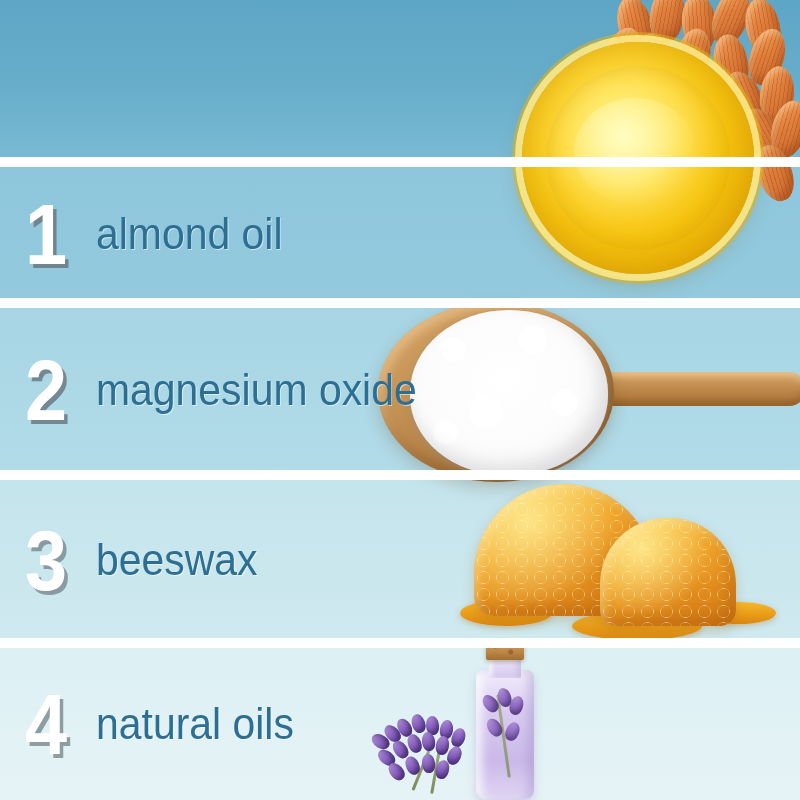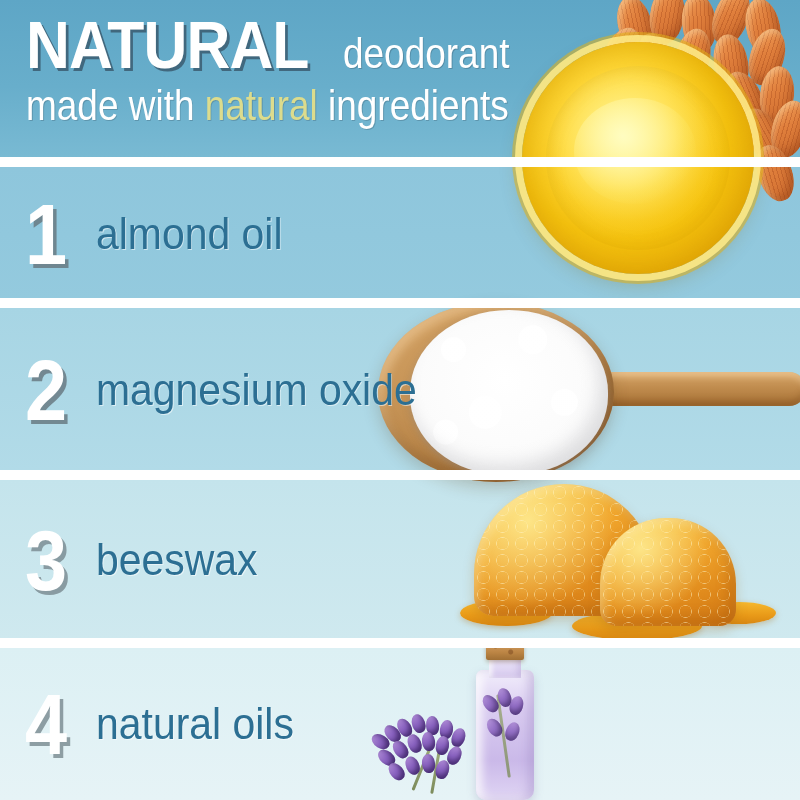--- a/index.html
+++ b/index.html
@@ -293,27 +293,20 @@
     </div>
     <div id="bottle-neck"></div>
     <div id="cork"></div>
   </div>
 
   <div class="divider" id="div-0"></div>
   <div class="divider" id="div-1"></div>
   <div class="divider" id="div-2"></div>
   <div class="divider" id="div-3"></div>
 
-  <div id="header-text">
-    <div id="title-line">
-      <span id="main-title">NATURAL</span>
-      <span id="sub-word">deodorant</span>
-    </div>
-    <div id="tagline"><span>made with </span><span class="hl">natural</span><span> ingredients</span></div>
-  </div>
 
   <div class="row" id="row-1">
     <span class="row-num">1</span>
     <span class="row-label">almond oil</span>
   </div>
   <div class="row" id="row-2">
     <span class="row-num">2</span>
     <span class="row-label">magnesium oxide</span>
   </div>
   <div class="row" id="row-3">

